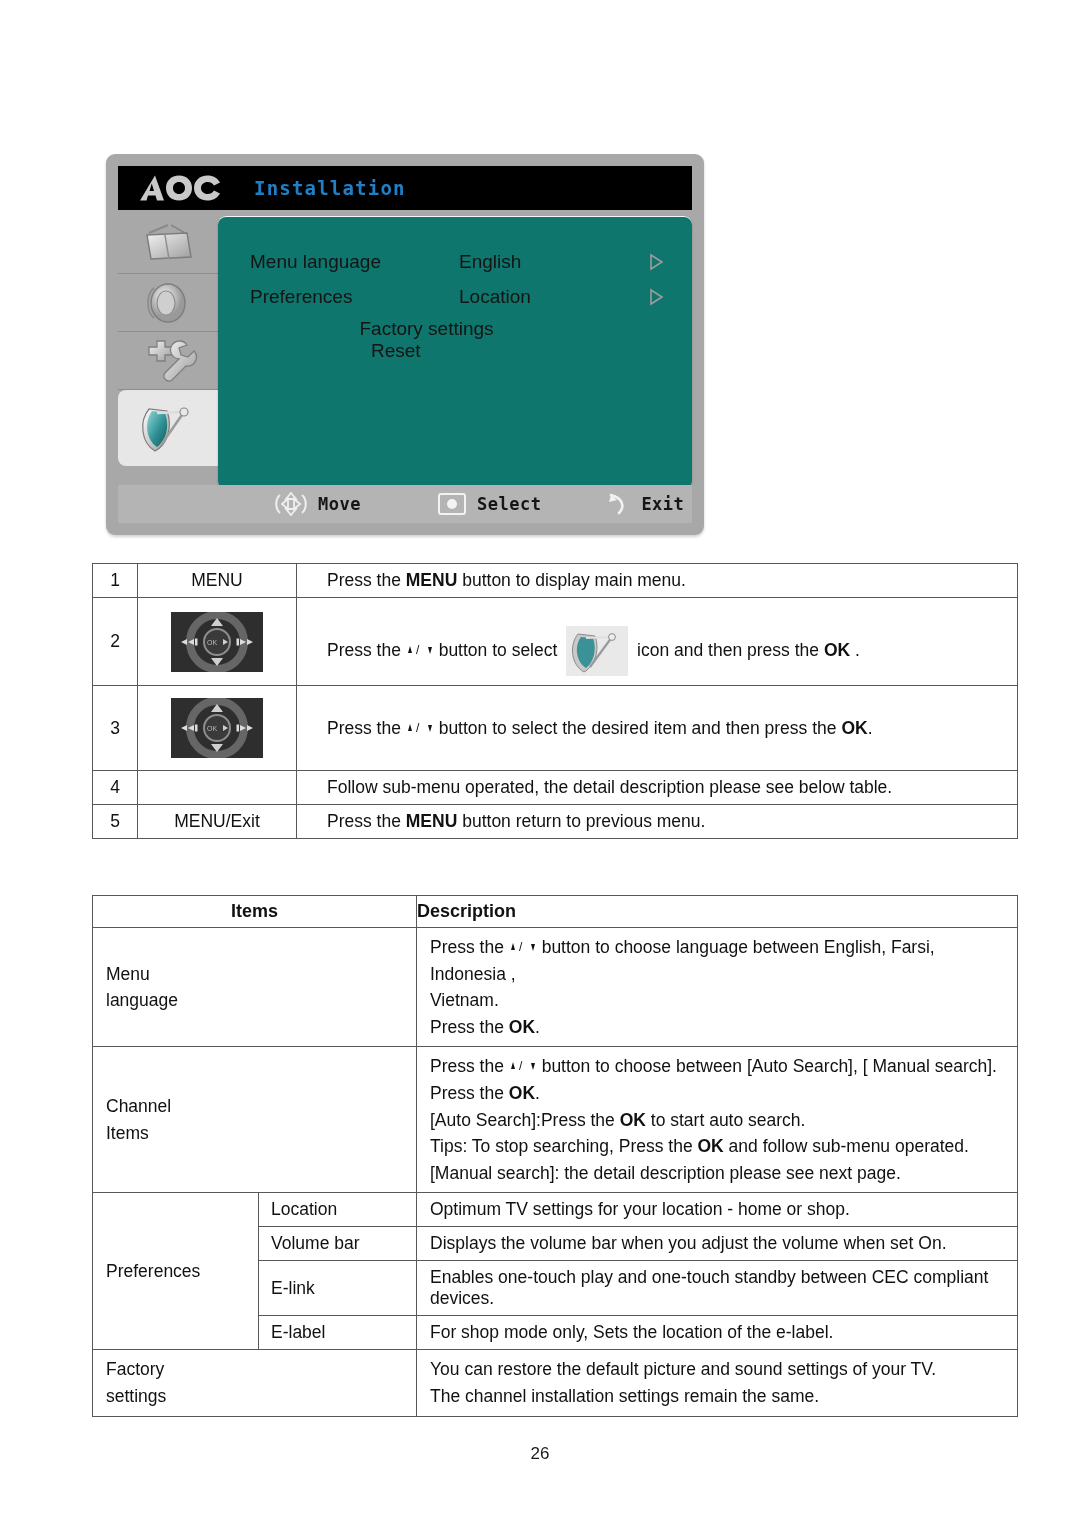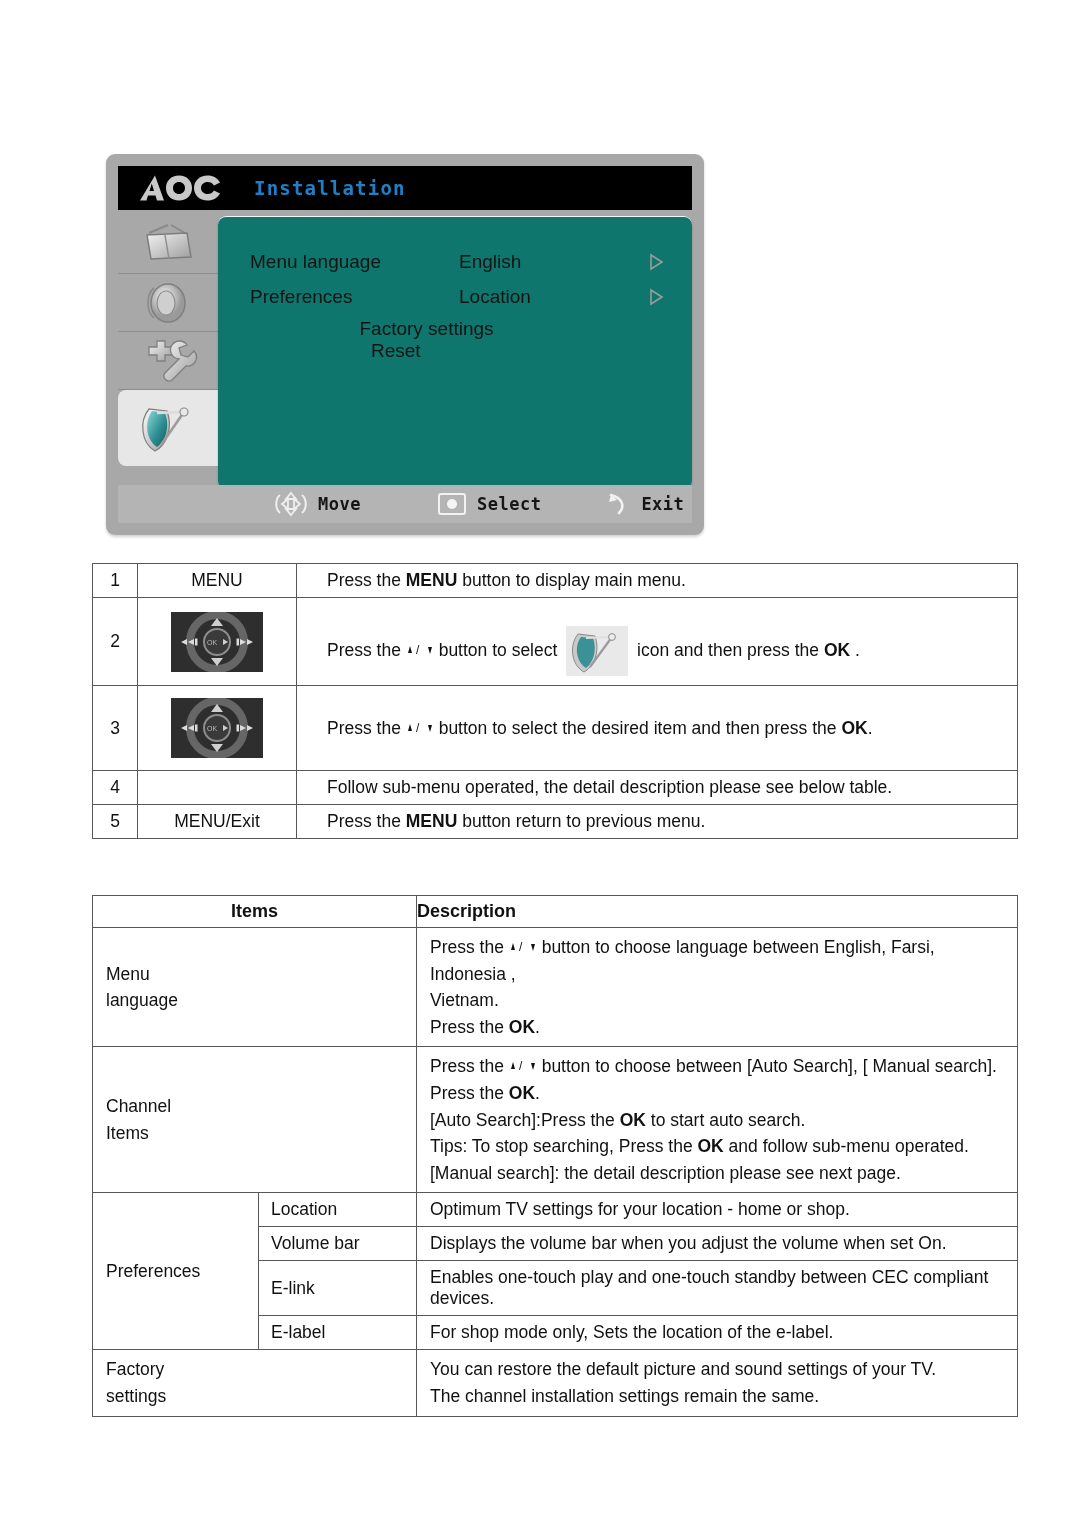--- a/index.html
+++ b/index.html
@@ -496,13 +496,14 @@
           <span class="ln">settings</span>
         </td>
         <td class="desc">
           <span class="ln">You can restore the default picture and sound settings of your TV.</span>
           <span class="ln">The channel installation settings remain the same.</span>
         </td>
       </tr>
     </tbody>
   </table>
 
+  <div class="page-num">26</div>
 </div>
 
 </body></html>

